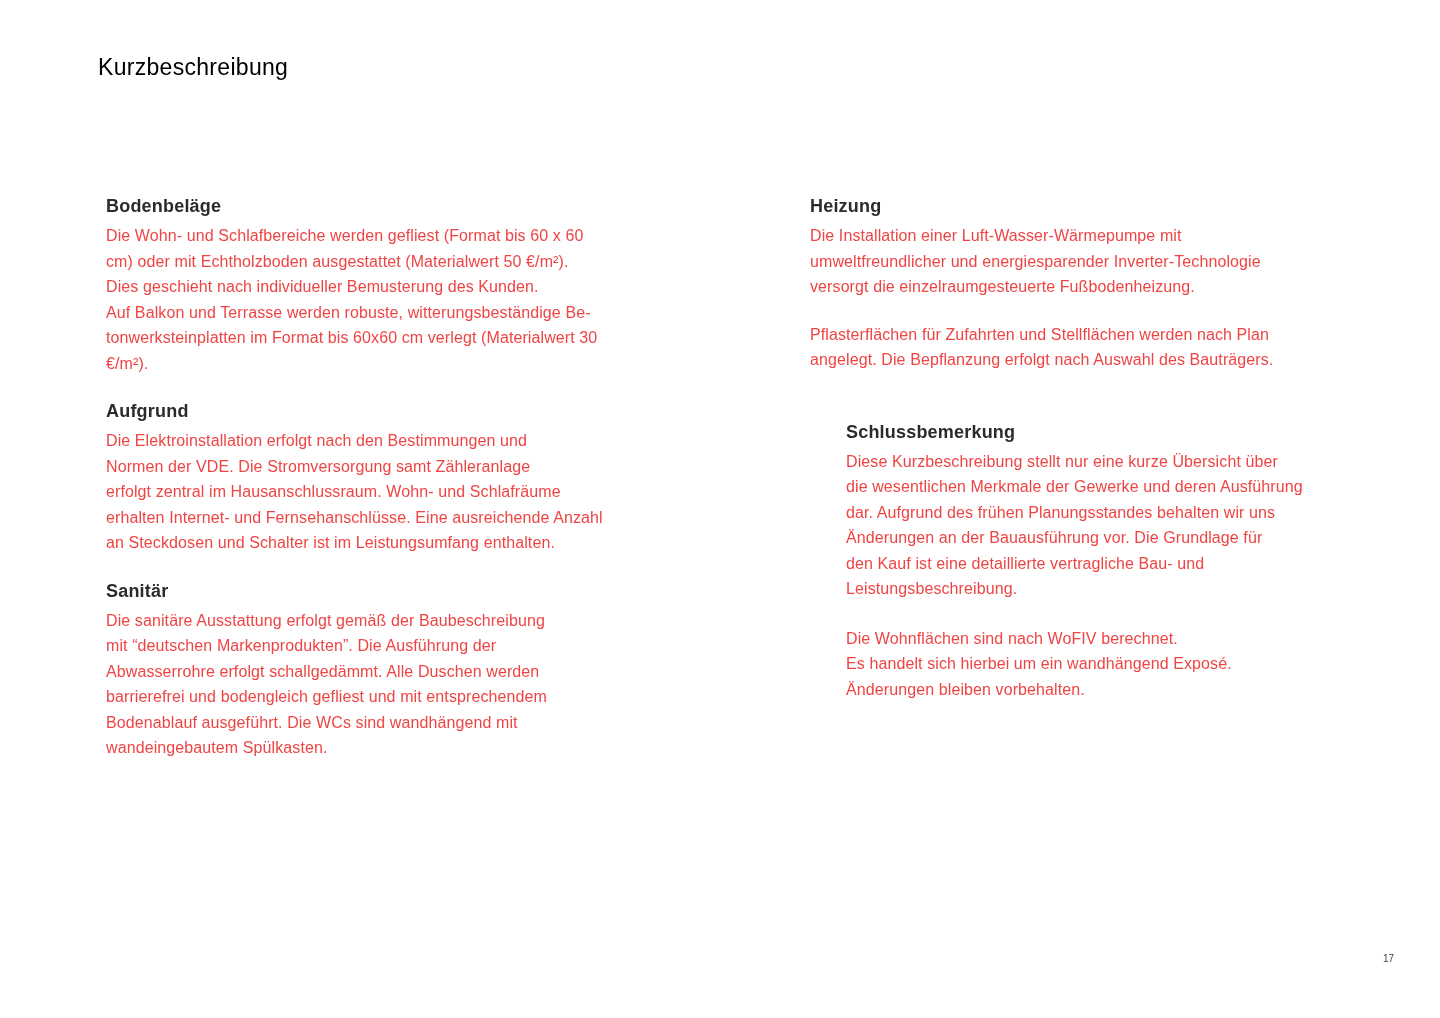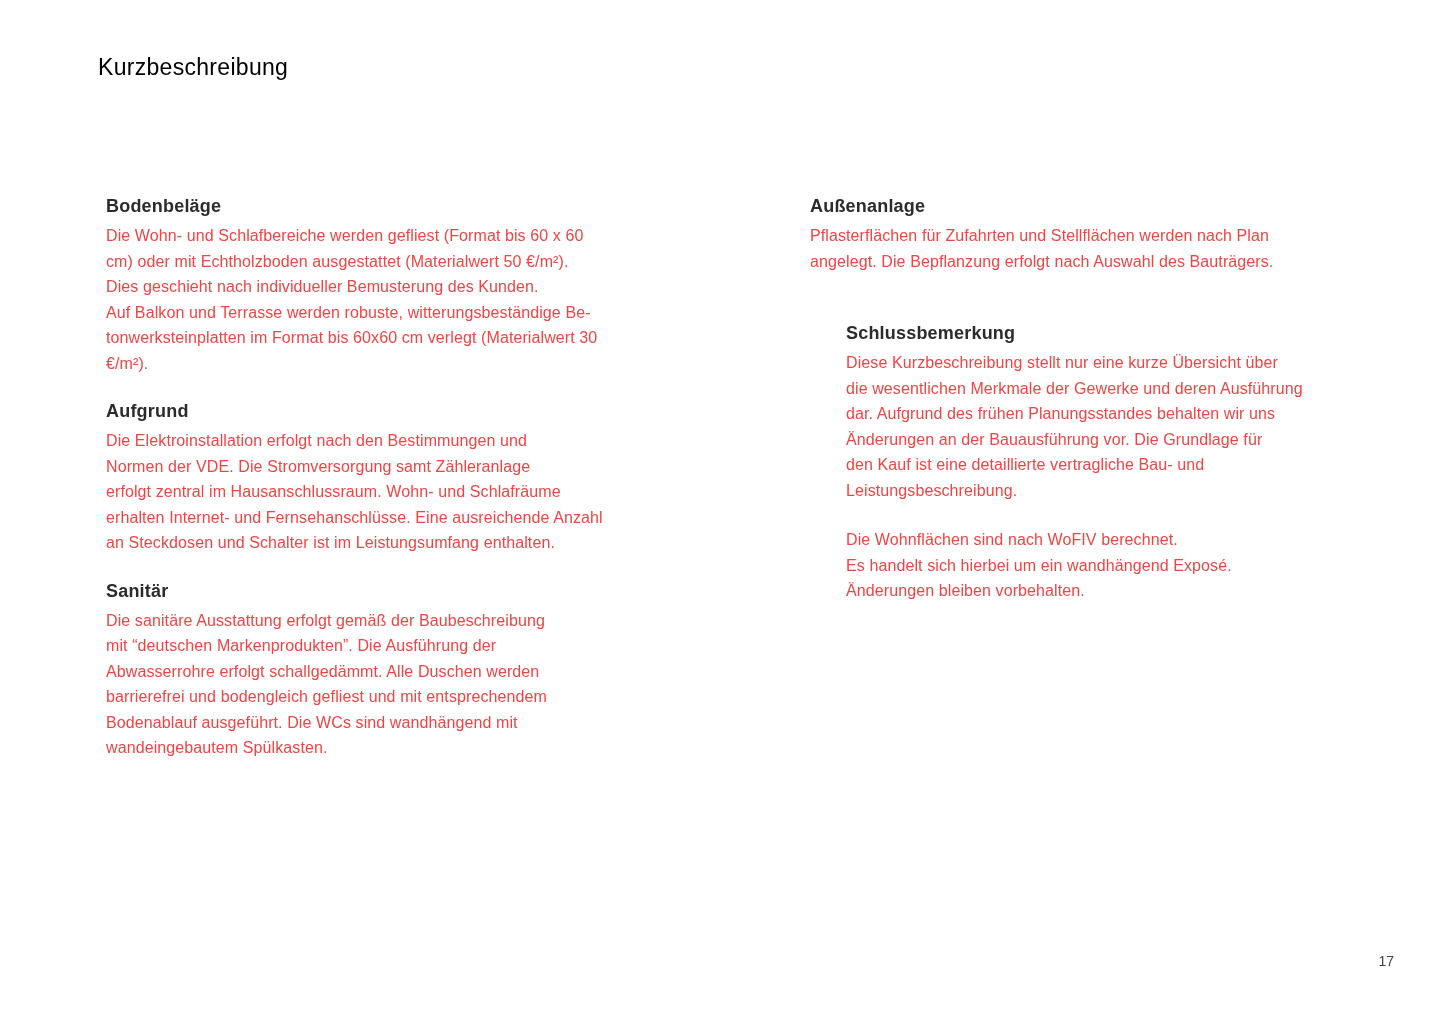--- a/index.html
+++ b/index.html
@@ -66,21 +66,21 @@
     white-space: pre-line;
     color: #ef4444;
   }
   .section p + p {
     margin-top: 24px;
   }
   .page-number {
     position: absolute;
     right: 46px;
     top: 953px;
-    font-size: 14px;
+    font-size: 10px;
     color: #444444;
   }
 </style>
 </head>
 <body>
 
 <main class="page">
 
   <h1 class="page-title">Kurzbeschreibung</h1>
 
@@ -112,23 +112,28 @@
 Abwasserrohre erfolgt schallgedämmt. Alle Duschen werden
 barrierefrei und bodengleich gefliest und mit entsprechendem
 Bodenablauf ausgeführt. Die WCs sind wandhängend mit
 wandeingebautem Spülkasten.</p>
     </section>
 
   </section>
 
   <section class="column right">
 
+    <section class="section">
+      <h2>Heizung</h2>
+      <p>Die Installation einer Luft-Wasser-Wärmepumpe mit
+umweltfreundlicher und energiesparender Inverter-Technologie
+versorgt die einzelraumgesteuerte Fußbodenheizung.</p>
+    </section>
 
     <section class="section">
-      <h2>Außenanlage</h2>
       <p>Pflasterflächen für Zufahrten und Stellflächen werden nach Plan
 angelegt. Die Bepflanzung erfolgt nach Auswahl des Bauträgers.</p>
     </section>
 
     <section class="section gap-lg">
       <h2>Schlussbemerkung</h2>
       <p>Diese Kurzbeschreibung stellt nur eine kurze Übersicht über
 die wesentlichen Merkmale der Gewerke und deren Ausführung
 dar. Aufgrund des frühen Planungsstandes behalten wir uns
 Änderungen an der Bauausführung vor. Die Grundlage für

